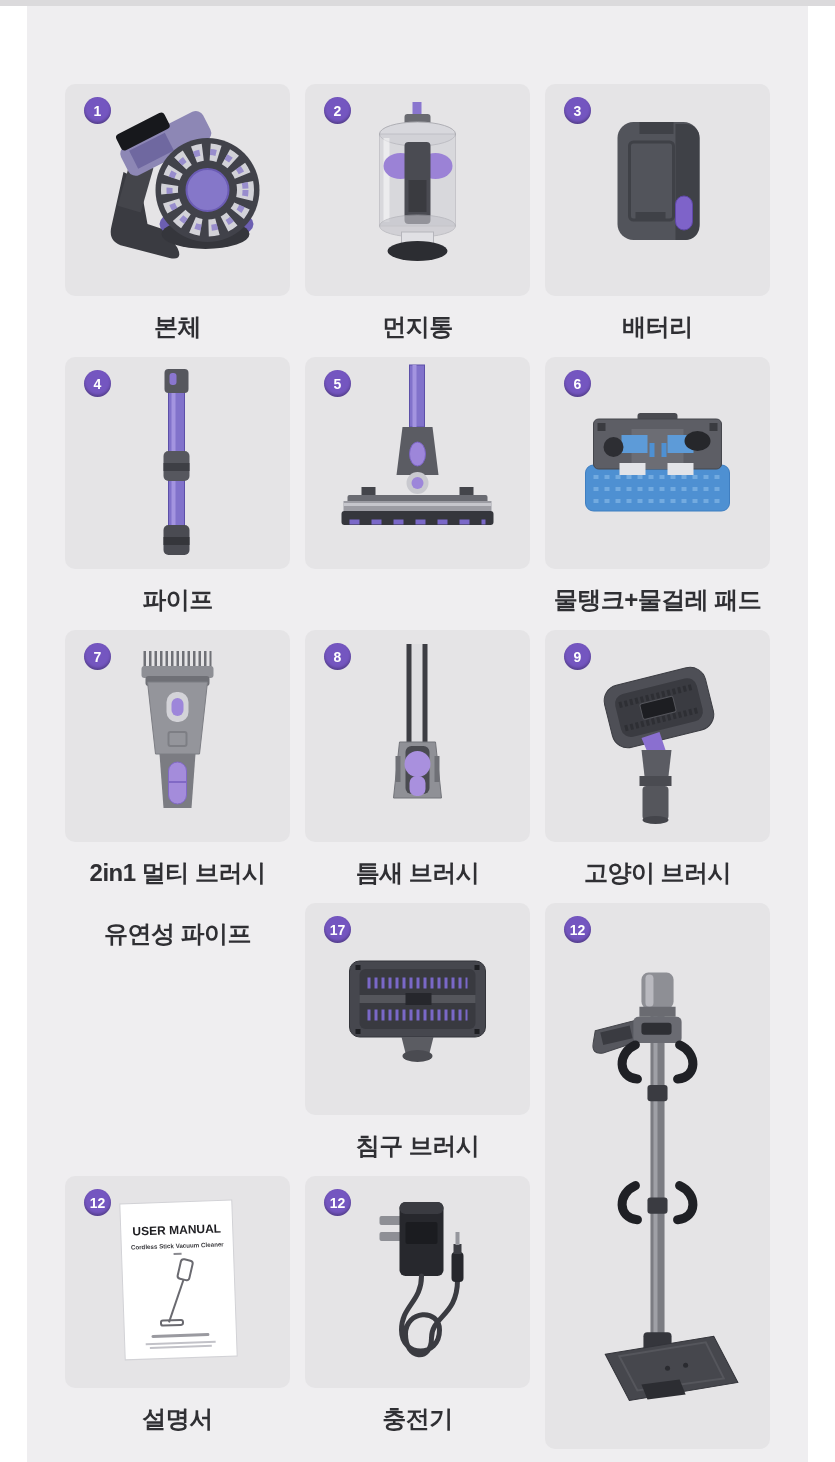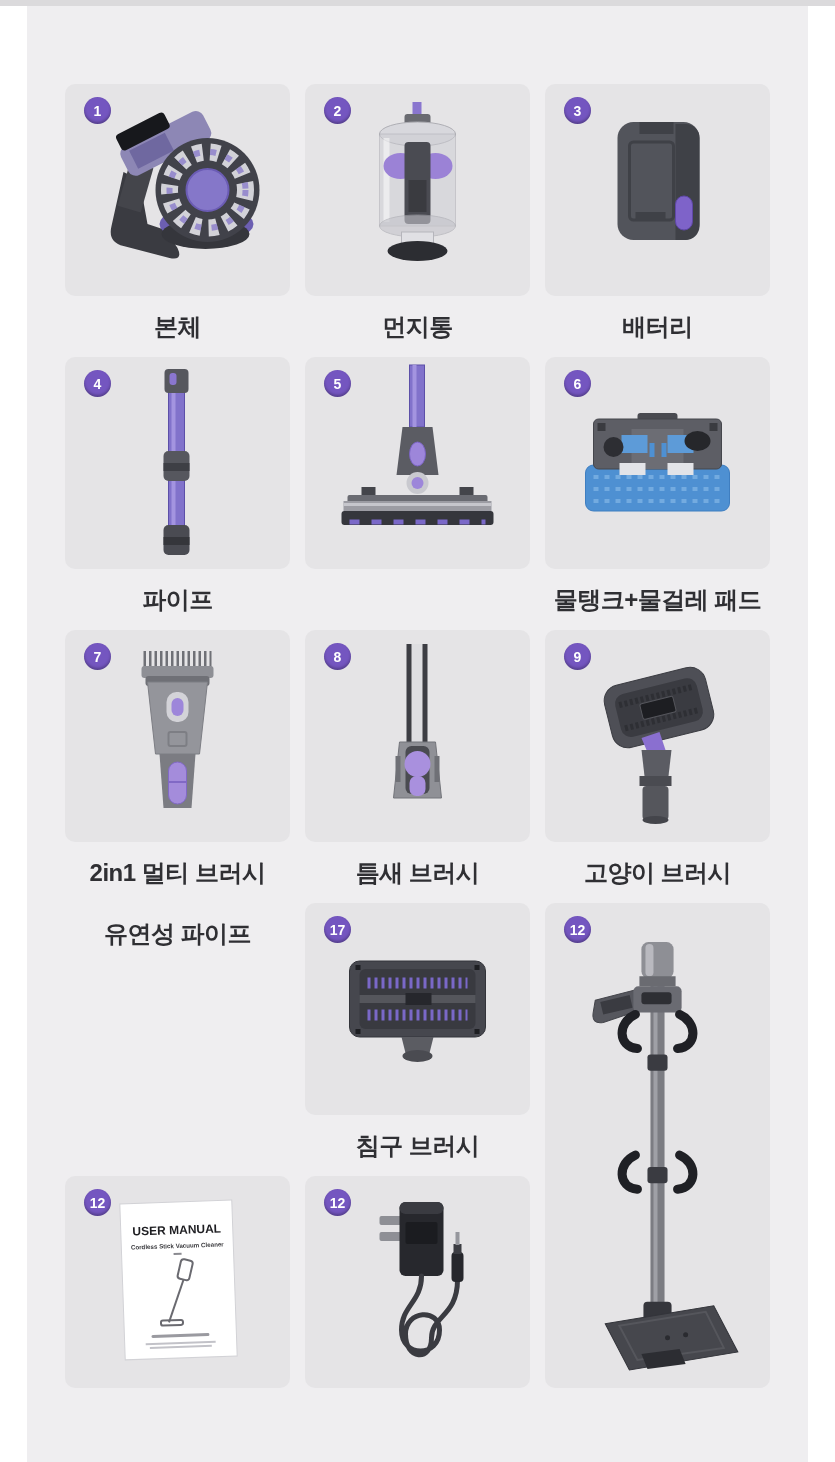--- a/index.html
+++ b/index.html
@@ -275,33 +275,35 @@
               <rect x="114" y="84" width="12" height="20" rx="3" transform="rotate(15 120 94)"></rect>
               <line x1="118" y1="104" x2="102" y2="146"></line>
               <rect x="94" y="144" width="22" height="5" rx="2"></rect>
             </g>
             <rect x="84" y="158" width="58" height="3" rx="1.5" fill="#9a9aa0"></rect>
             <rect x="78" y="166" width="70" height="2" fill="#c2c2c8"></rect>
             <rect x="82" y="170" width="62" height="2" fill="#c2c2c8"></rect>
           </g>
         </svg>
       </div>
+      <div class="caption">설명서</div>
     </div>
 
     <div class="item">
       <div class="card">
         <span class="badge">12</span>
         <svg class="art" viewBox="0 0 224 212">
           <rect x="74" y="40" width="22" height="9" rx="2" fill="#8e8f95"></rect>
           <rect x="74" y="56" width="22" height="9" rx="2" fill="#8e8f95"></rect>
           <rect x="94" y="26" width="44" height="74" rx="6" fill="#27282d"></rect>
           <rect x="94" y="26" width="44" height="12" rx="6" fill="#3a3b41"></rect>
           <rect x="100" y="46" width="32" height="22" rx="2" fill="#1b1c20"></rect>
           <path d="M116 100 C116 126 96 130 96 154 C96 182 134 182 134 154 C134 132 100 134 100 158 C100 184 126 186 126 162 C126 140 152 140 152 104" fill="none" stroke="#3a3b41" stroke-width="5" stroke-linecap="round"></path>
           <rect x="146" y="76" width="12" height="30" rx="4" fill="#26272c"></rect>
           <rect x="148" y="68" width="8" height="10" fill="#3c3d43"></rect>
           <rect x="150" y="56" width="4" height="13" fill="#96979d"></rect>
         </svg>
       </div>
+      <div class="caption">충전기</div>
     </div>
 
   </div>
 </div>
 
 </body></html>

